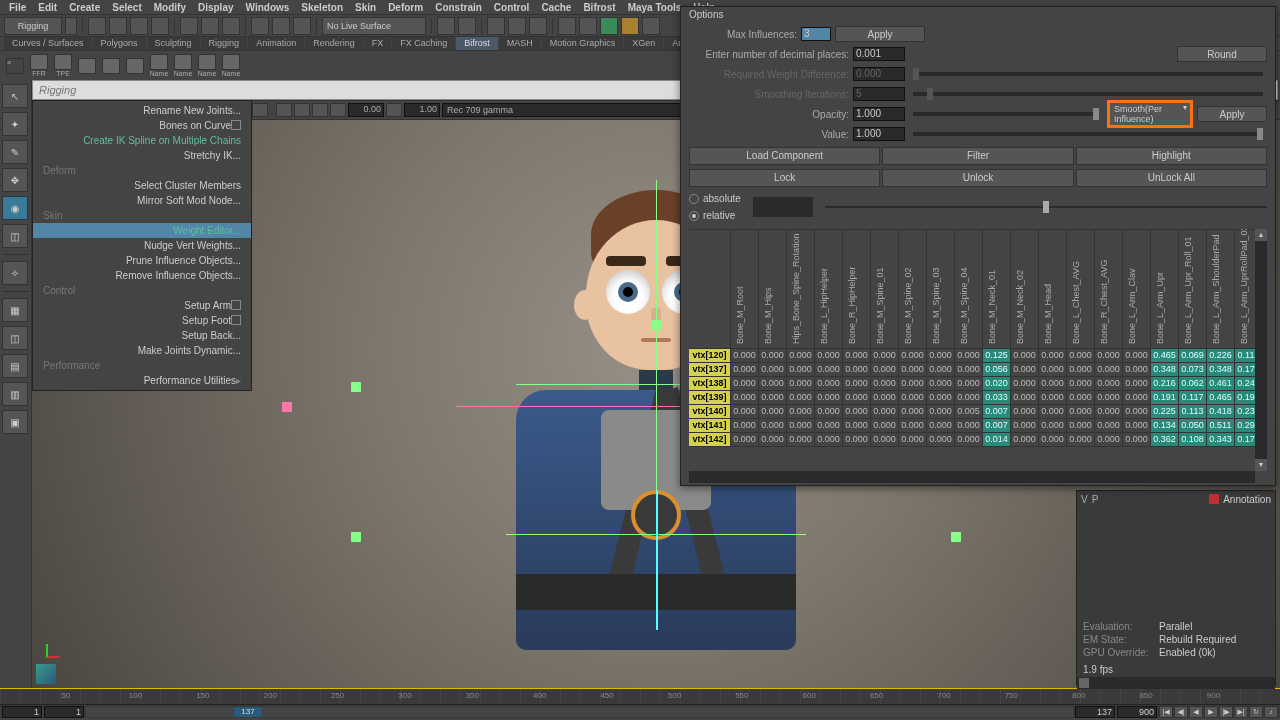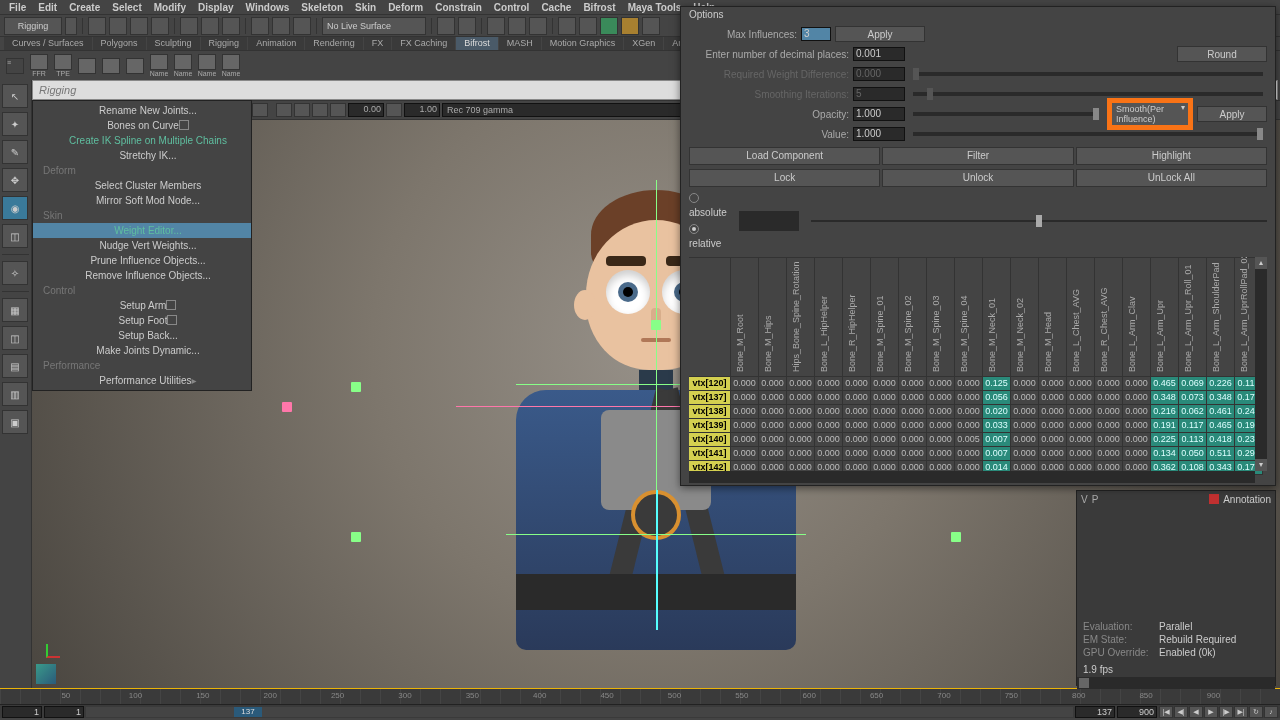--- a/index.html
+++ b/index.html
@@ -33,21 +33,21 @@
 .left-toolbar .sep2 { height: 1px; background: #333; margin: 2px 0; }
 
 .center-col { flex: 1; display: flex; flex-direction: column; position: relative; background: #444; }
 
 
 .search-row { height: 20px; background: #ddd; margin: 0 2px 0 0; display:flex; align-items:center; border:1px solid #888; }
 .search-row .q { flex: 1; color: #777; font-size: 11px; padding-left: 6px; font-style: italic; }
 .search-row .xb { width: 16px; height: 16px; background: #ccc; margin-right: 2px; }
 
 .popup-menu { position: absolute; top: 20px; left: 0; width: 220px; background: #444; border: 1px solid #222; z-index: 50; padding: 2px 0; }
-.popup-menu .item { padding: 2px 10px 2px 22px; font-size: 10px; color: #ccc; cursor: pointer; position: relative; display:flex; justify-content:center; }
+.popup-menu .item { padding: 2px 10px 2px 22px; font-size: 10px; color: #ccc; cursor: pointer; position: relative; display:flex; justify-content:flex-end; }
 .popup-menu .item.green { color: #5fbfa0; }
 .popup-menu .item.highlight { background: #5285a6; color: #5fbfa0; }
 .popup-menu .section { padding: 2px 10px 2px 10px; font-size: 10px; color: #777; }
 .popup-menu .box-indicator { width: 10px; height: 10px; border: 1px solid #888; }
 .popup-menu .arrow { color: #888; }
 
 
 .viewport-top { height: 20px; background: #444; border-top: 1px solid #333; border-bottom: 1px solid #333; display: flex; align-items: center; gap: 2px; padding: 0 4px; font-size: 9px; color: #aaa; position:relative; z-index:1;}
 .viewport-top .vb { width: 16px; height: 14px; background: #555; border: 1px solid #333; }
 .viewport-top .fld { background: #2a2a2a; border: 1px solid #111; width: 36px; height: 14px; text-align: right; padding-right: 2px; font-size:9px; }
@@ -95,27 +95,27 @@
 .we-options { height: 16px; padding: 2px 8px; font-size: 10px; color: #ccc; background:#444; }
 .we-body { flex:1; padding: 2px 8px; display:flex; flex-direction:column; gap:2px; background:#444; overflow:hidden; }
 .we-row { display: flex; align-items: center; gap: 4px; height: 18px; font-size: 10px; }
 .we-row .lbl { width: 108px; text-align: right; color: #aaa; }
 .we-row .lbl.dim { color: #666; }
 .we-row .inp { background: #2a2a2a; border: 1px solid #111; color: #ccc; width: 52px; height: 14px; padding: 0 2px; font-size: 10px; }
 .we-row .inp.sel { background:#5285a6; }
 .we-row .btn { background: #555; border: 1px solid #333; color: #ccc; padding: 2px 0; height: 16px; font-size: 10px; cursor:pointer; text-align:center; }
 .we-row .slider-track { flex:1; height: 4px; background: #2a2a2a; position: relative; margin: 0 4px; }
 .we-row .slider-thumb { position: absolute; top: -4px; width: 6px; height: 12px; background: #888; }
-.we-row .dd { background:#555; border:5px solid #f97316; padding:1px 14px 1px 4px; position:relative; width:86px; font-size:9px;}
+.we-row .dd { background:#555; border:3px solid #f97316; padding:1px 14px 1px 4px; position:relative; width:86px; font-size:9px;}
 .we-row .dd::after{content:'▾'; position:absolute; right:3px; top:0; font-size:8px;}
 
 .we-btnrow { display: flex; gap: 2px; margin-top: 2px; }
 .we-btnrow .btn3 { flex: 1; background: #555; border: 1px solid #333; text-align: center; height: 18px; line-height: 16px; font-size: 10px; color: #ccc; cursor:pointer;}
 
-.we-radio { display:flex; gap:4px; font-size:10px; padding:2px 0;flex-direction:column;}
+.we-radio { display:flex; align-items:center; gap:4px; font-size:10px; padding:2px 0;}
 .we-radio .r { width:10px; height:10px; border:1px solid #888; border-radius:50%; position:relative;}
 .we-radio .r.on::after{content:''; position:absolute; width:4px; height:4px; background:#ccc; border-radius:50%; top:2px; left:2px;}
 .we-big-slider{height:14px; position:relative; margin:4px 0;}
 .we-big-slider .trk{position:absolute; top:6px; left:0; right:0; height:2px; background:#2a2a2a;}
 .we-big-slider .th{position:absolute; left:50%; top:1px; width:6px; height:12px; background:#aaa; margin-left:-3px;}
 
 
 .we-table-wrap { flex:1; overflow:hidden; position:relative; margin-top:4px;}
 .we-table { display:flex; height:100%; overflow:auto; }
 .we-col { display:flex; flex-direction:column; }

